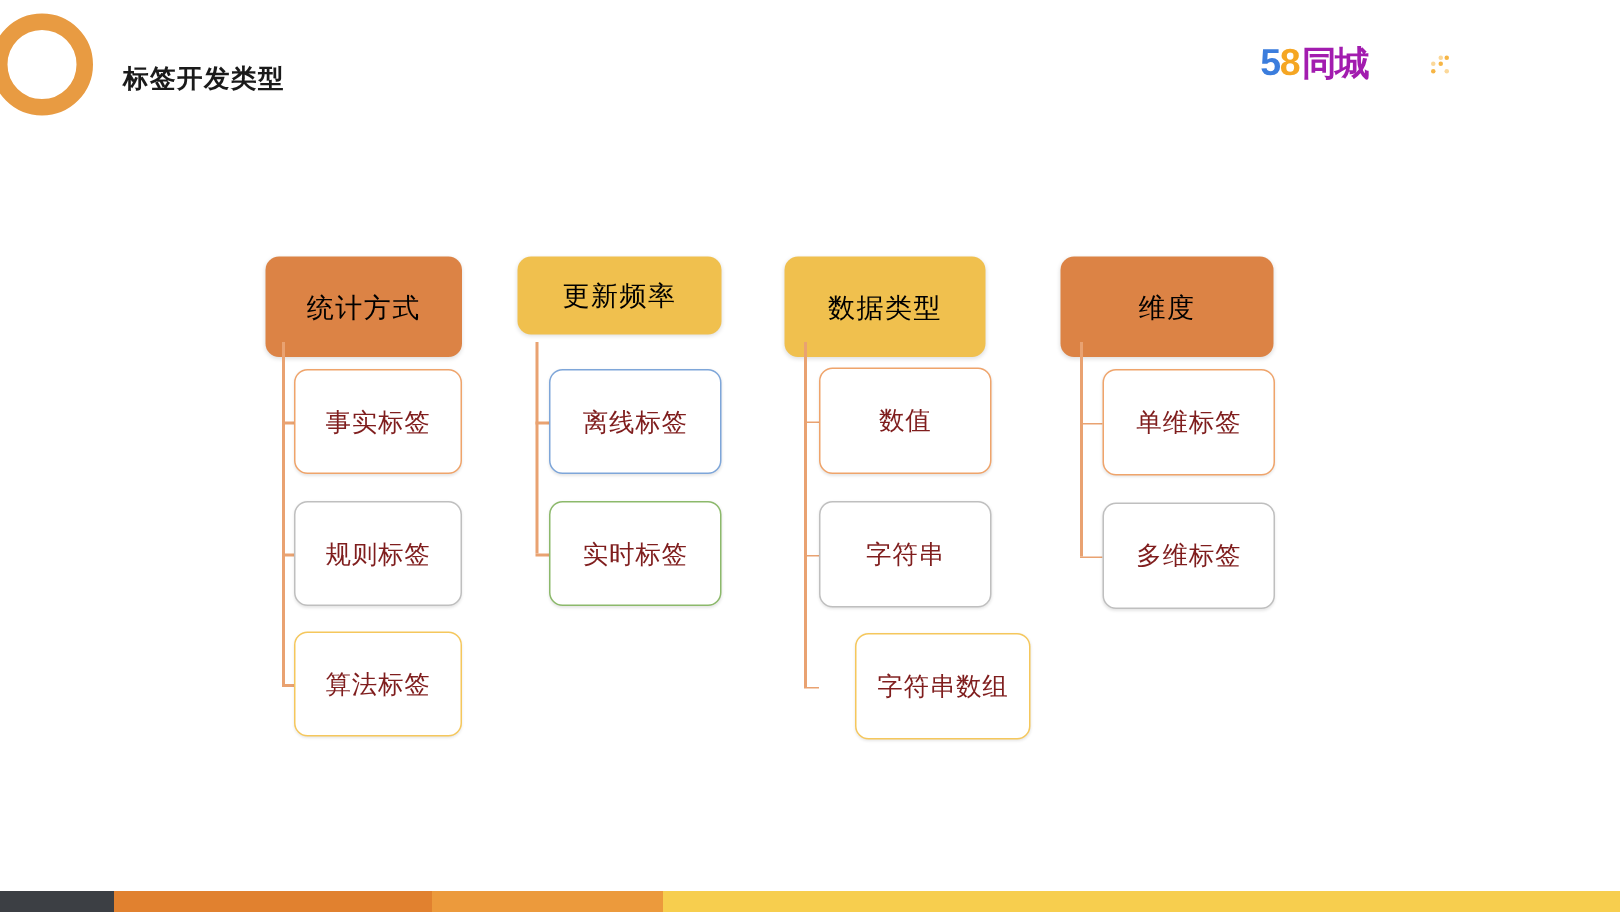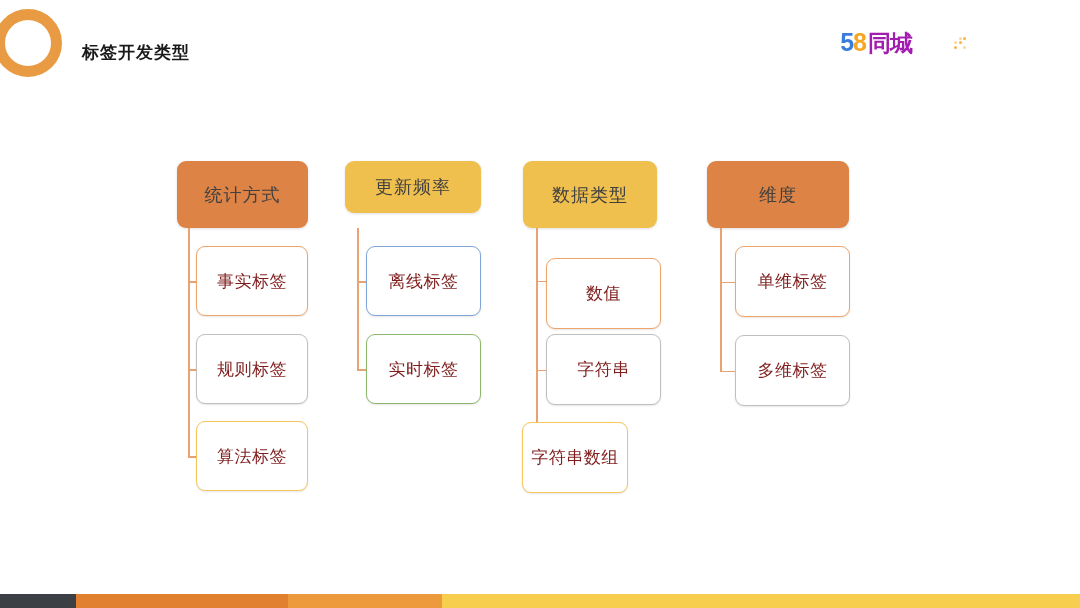--- a/index.html
+++ b/index.html
@@ -105,25 +105,26 @@
     height: 560px;
   }
   .tree-col { position: absolute; }
 
   .node-head {
     position: absolute;
     border-radius: 9px;
     display: flex;
     align-items: center;
     justify-content: center;
-    color: #404040;
+    color: #000000;
     font-size: 18px;
     letter-spacing: 1px;
     box-shadow: 0 1px 3px rgba(0,0,0,0.13);
     box-sizing: border-box;
+    margin-top: 10px;
   }
 
   .node-child {
     position: absolute;
     background: #ffffff;
     border: 1.6px solid #bdbdbd;
     border-radius: 9px;
     display: flex;
     align-items: center;
     justify-content: center;
@@ -198,25 +199,25 @@
       <div class="connector v" style="left: 357px; top: 228px; height: 141px; background: rgb(233, 162, 113);"></div>
       <div class="connector h" style="left: 357px; top: 281px; width: 9px; background: rgb(233, 162, 113);"></div>
       <div class="node-child" style="left: 366px; top: 246px; width: 115px; height: 70px; border-color: rgb(126, 166, 217);">离线标签</div>
       <div class="connector h" style="left: 357px; top: 369px; width: 9px; background: rgb(233, 162, 113);"></div>
       <div class="node-child" style="left: 366px; top: 334px; width: 115px; height: 70px; border-color: rgb(140, 185, 107);">实时标签</div>
     </div>
     <div class="tree-col">
       <div class="node-head" style="left: 523px; top: 161px; width: 134px; height: 67px; background: rgb(240, 192, 78);">数据类型</div>
       <div class="connector v" style="left: 536px; top: 228px; height: 229.5px; background: rgb(233, 162, 113);"></div>
       <div class="connector h" style="left: 536px; top: 280.5px; width: 10px; background: rgb(233, 162, 113);"></div>
-      <div class="node-child" style="left: 546px; top: 258px; width: 115px; height: 71px; border-color: rgb(239, 164, 107); font-family: Liberation Serif, serif;">数值</div>
+      <div class="node-child" style="left: 546px; top: 245px; width: 115px; height: 71px; border-color: rgb(239, 164, 107); font-family: Liberation Serif, serif;">数值</div>
       <div class="connector h" style="left: 536px; top: 369.5px; width: 10px; background: rgb(233, 162, 113);"></div>
       <div class="node-child" style="left: 546px; top: 334px; width: 115px; height: 71px; border-color: rgb(191, 191, 191);">字符串</div>
       <div class="connector h" style="left: 536px; top: 457.5px; width: 10px; background: rgb(233, 162, 113);"></div>
-      <div class="node-child" style="left: 522px; top: 422px; width: 106px; height: 71px; border-color: rgb(245, 199, 92);">字符串数组</div>
+      <div class="node-child" style="left: 570px; top: 422px; width: 117px; height: 71px; border-color: rgb(245, 199, 92);">字符串数组</div>
     </div>
     <div class="tree-col">
       <div class="node-head" style="left: 707px; top: 161px; width: 142px; height: 67px; background: rgb(220, 131, 69);">维度</div>
       <div class="connector v" style="left: 720px; top: 228px; height: 142.5px; background: rgb(233, 162, 113);"></div>
       <div class="connector h" style="left: 720px; top: 281.5px; width: 15px; background: rgb(233, 162, 113);"></div>
       <div class="node-child" style="left: 735px; top: 246px; width: 115px; height: 71px; border-color: rgb(239, 164, 107);">单维标签</div>
       <div class="connector h" style="left: 720px; top: 370.5px; width: 15px; background: rgb(233, 162, 113);"></div>
       <div class="node-child" style="left: 735px; top: 335px; width: 115px; height: 71px; border-color: rgb(191, 191, 191);">多维标签</div>
     </div>
   </div>

